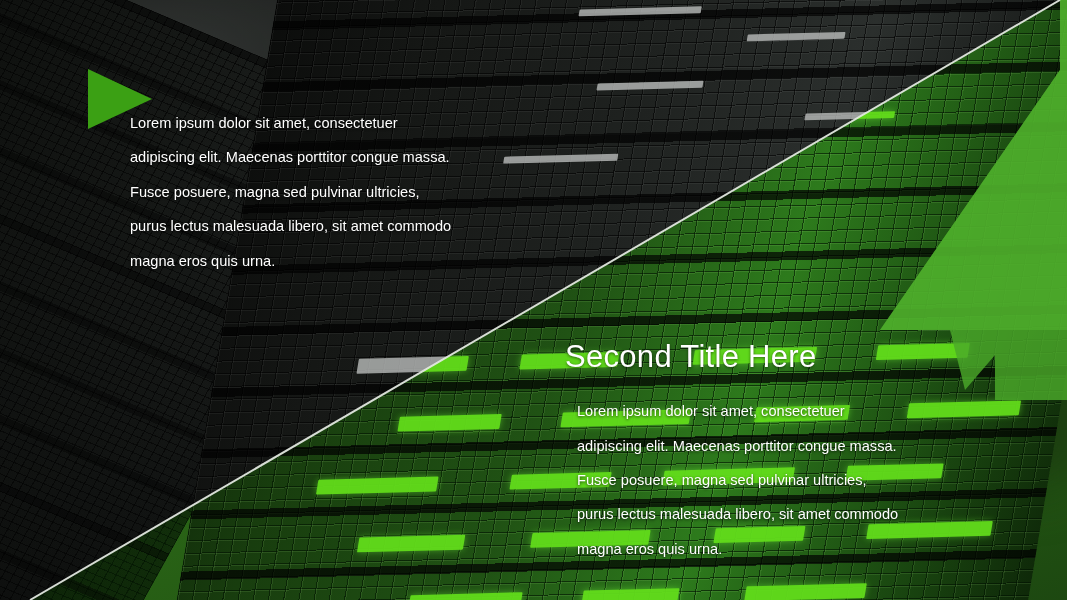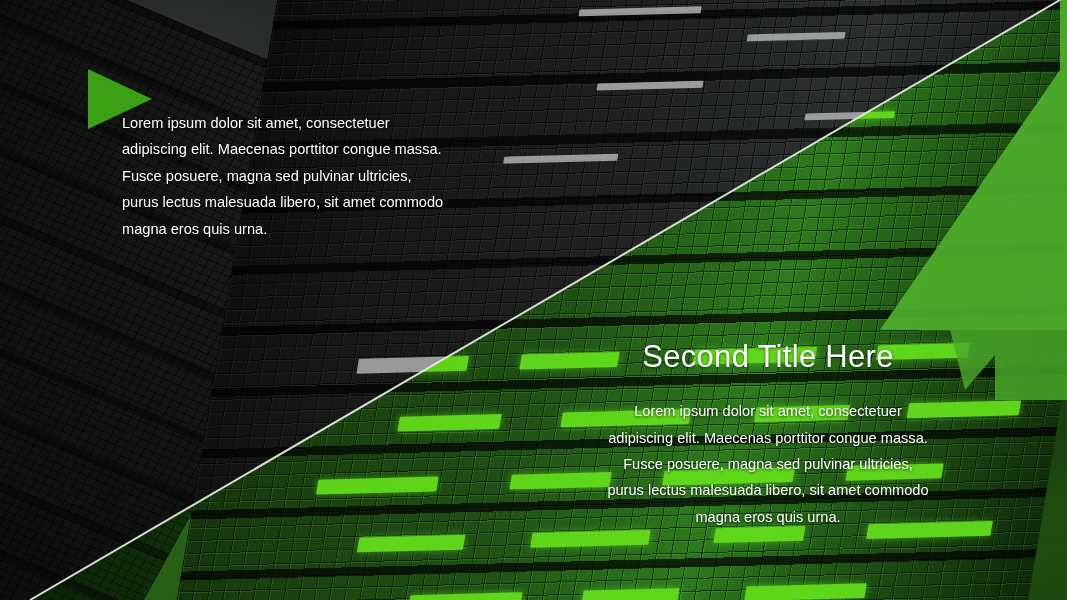--- a/index.html
+++ b/index.html
@@ -192,21 +192,21 @@
   #block-first {
     left: 118px;
     top: 78px;
     width: 400px;
     text-align: left;
   }
   #block-second {
     left: 565px;
     top: 340px;
     width: 406px;
-    text-align: center;
+    text-align: left;
   }
 
   .slide-title {
     color: #ffffff;
     font-size: 31px;
     font-weight: 300;
     letter-spacing: 0.3px;
     line-height: 1.1;
     text-shadow: 0 1px 3px rgba(0,0,0,0.55);
     white-space: nowrap;
@@ -216,21 +216,21 @@
     color: #ffffff;
     font-size: 14.6px;
     font-weight: 400;
     line-height: 22.4px;
     text-shadow: 0 1px 3px rgba(0,0,0,0.75);
   }
 
   #block-first .slide-body  { margin-top: 34px; }
   #block-second .slide-body { margin-top: 26px; }
 
-  .slide-body p { margin: 4px; }
+  .slide-body p { margin: 12px; }
 </style>
 </head>
 <body>
 
 <div id="slide">
 
   <div class="photo-layer" id="layer-dark">
     <div class="sky sky-dark"></div>
 
     <div class="tower">

